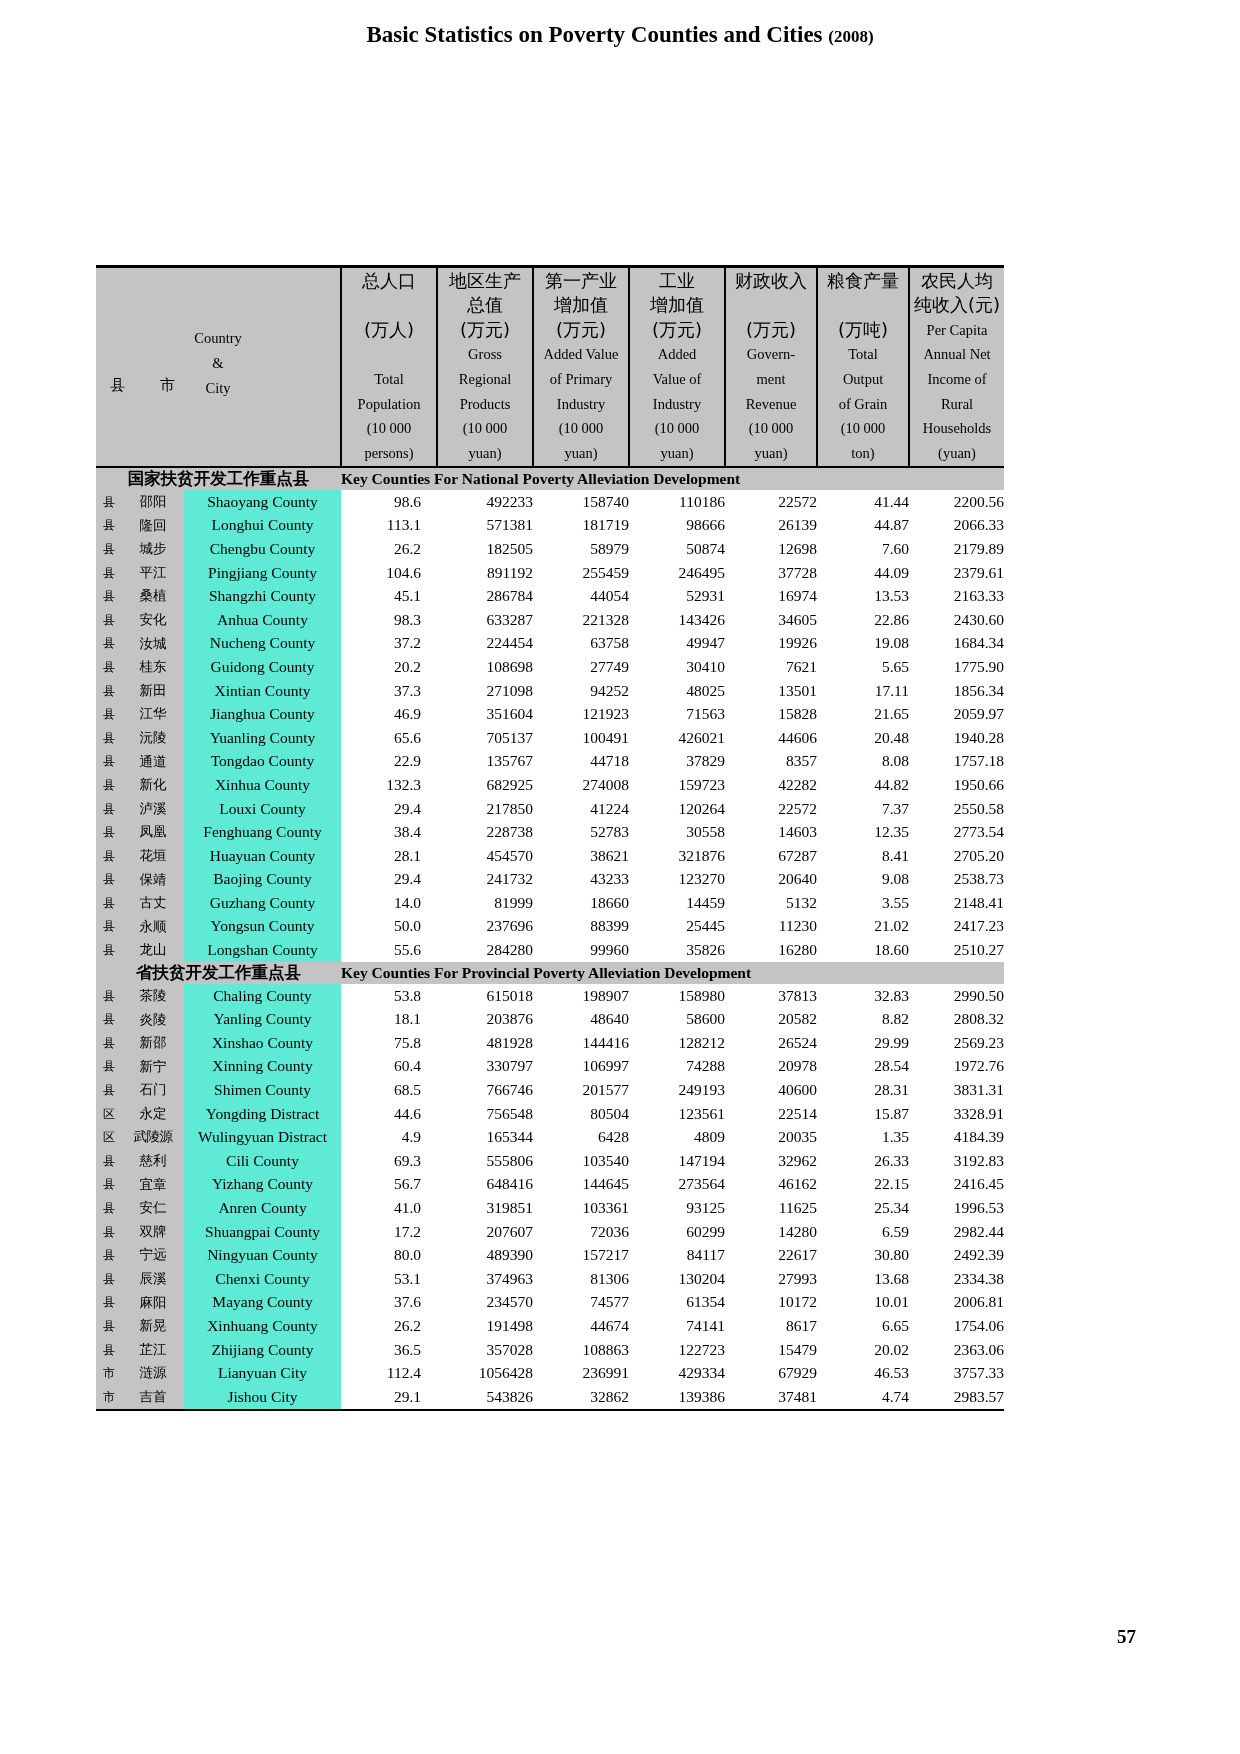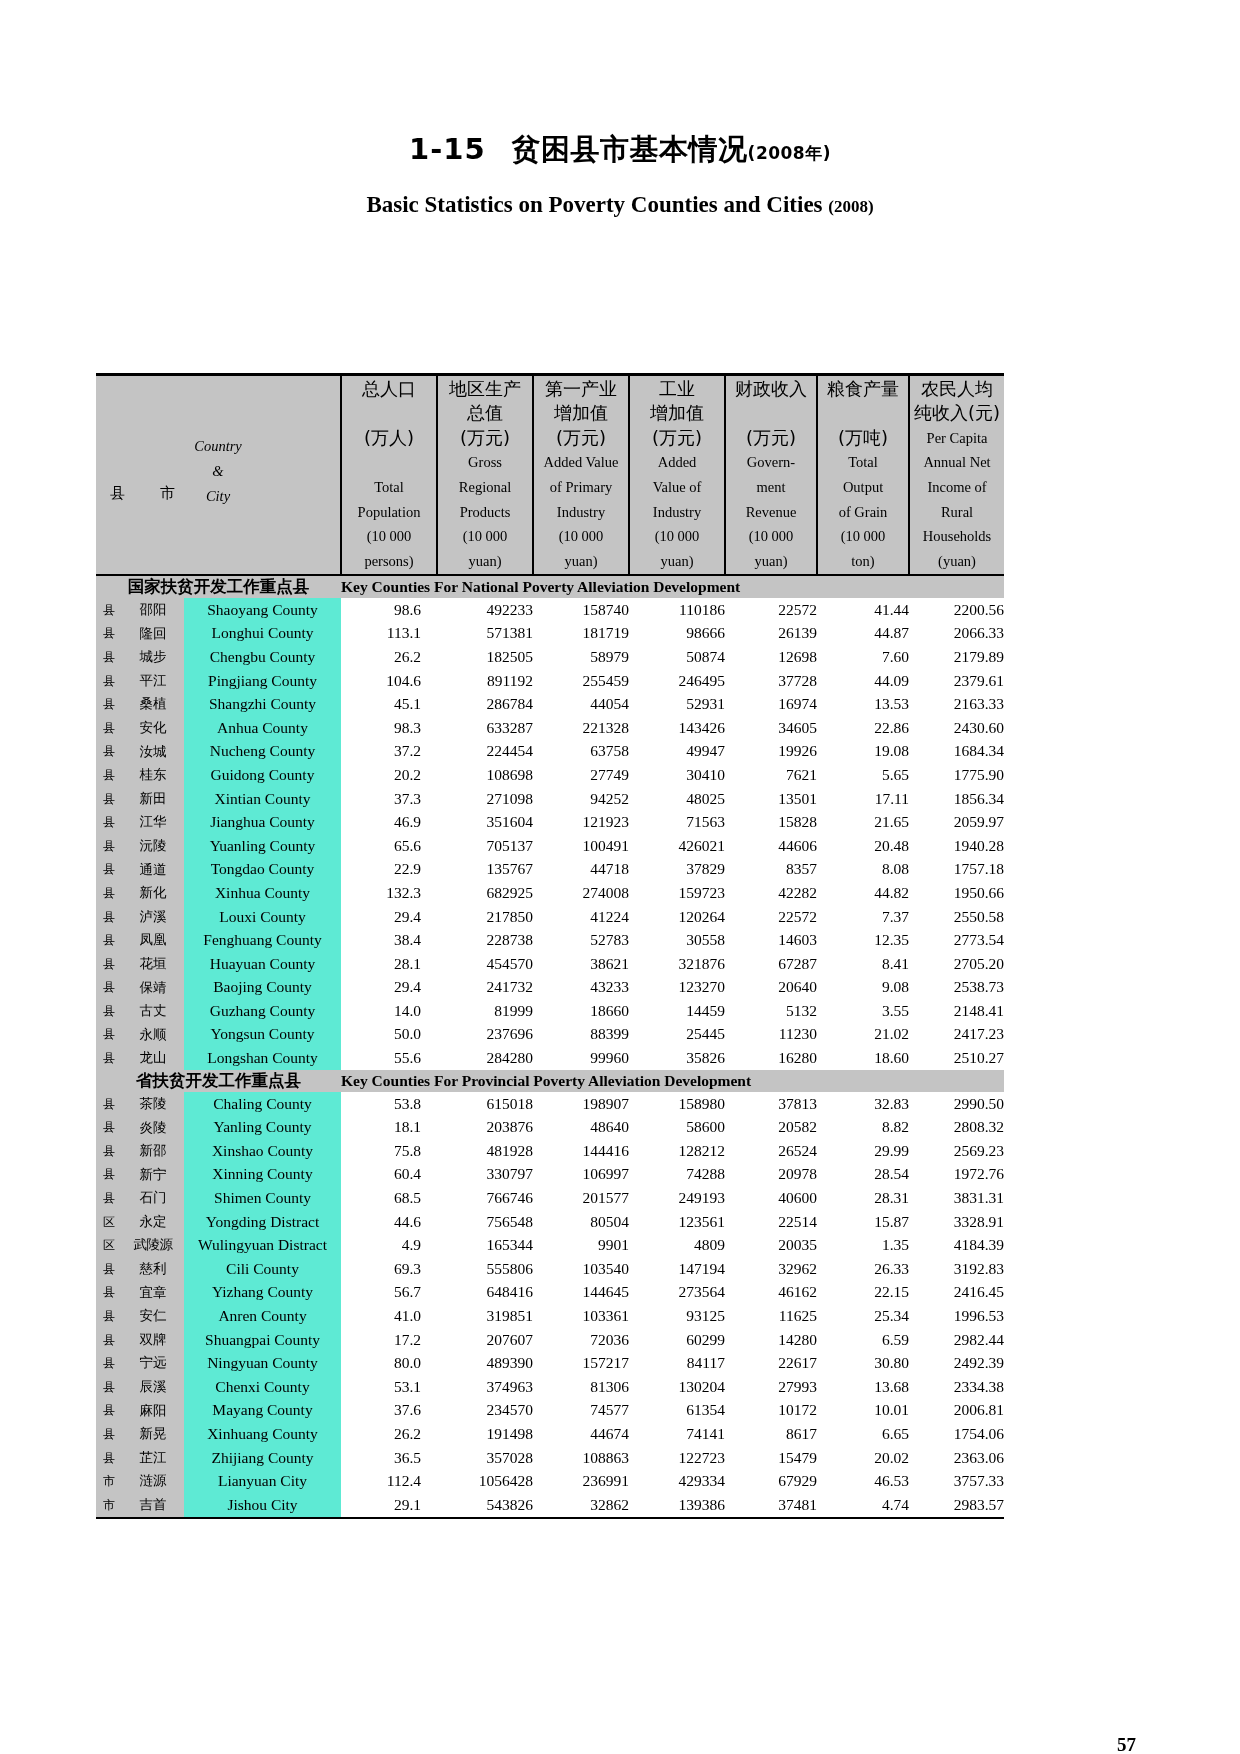--- a/index.html
+++ b/index.html
@@ -177,23 +177,20 @@
     font-size: 19px;
     font-weight: bold;
     font-family: "Liberation Serif", "DejaVu Serif", serif;
   }
 </style>
 </head>
 <body>
 
 <div class="page">
 
-  <div class="title-zh">
-    <span class="tnum">1-15</span><span class="gap"></span><span>贫困县市基本情况</span><span class="year">(2008年)</span>
-  </div>
 
   <div class="title-en">
     <span>Basic Statistics on Poverty Counties and Cities</span>
     <span class="year-en">(2008)</span>
   </div>
 
   <div class="tbl-wrap">
     <table class="stats">
       <colgroup>
         <col style="width:26px">
@@ -206,21 +203,21 @@
         <col style="width:92px">
         <col style="width:92px">
         <col style="width:95px">
       </colgroup>
 
       <thead>
         <tr>
           <th class="hdr firstcol head-top-rule head-bot-rule" colspan="3">
             <div style="position:relative;height:198px;">
               <div style="position:absolute;left:14px;top:105px;" class="lbl-xianshi">县　市</div>
-              <div style="position:absolute;left:0;right:0;top:58px;font-style:italic;" class="cc-stack">
+              <div style="position:absolute;left:0;right:0;top:58px;" class="cc-stack">
                 <div>Country</div>
                 <div>&amp;</div>
                 <div>City</div>
               </div>
             </div>
           </th>
 
           <th class="hdr head-top-rule head-bot-rule">
             <div class="zh">总人口</div>
             <span class="blank"></span>
@@ -620,21 +617,21 @@
             <td class="num">22514</td>
             <td class="num">15.87</td>
             <td class="num">3328.91</td>
           </tr>
           <tr>
             <td class="ccol">区</td>
             <td class="zhname wide-zh-name">武陵源</td>
             <td class="enname">Wulingyuan Distract</td>
             <td class="num c1">4.9</td>
             <td class="num">165344</td>
-            <td class="num">9901</td>
+            <td class="num">6428</td>
             <td class="num">4809</td>
             <td class="num">20035</td>
             <td class="num">1.35</td>
             <td class="num">4184.39</td>
           </tr>
           <tr>
             <td class="ccol">县</td>
             <td class="zhname">慈利</td>
             <td class="enname">Cili County</td>
             <td class="num c1">69.3</td>

